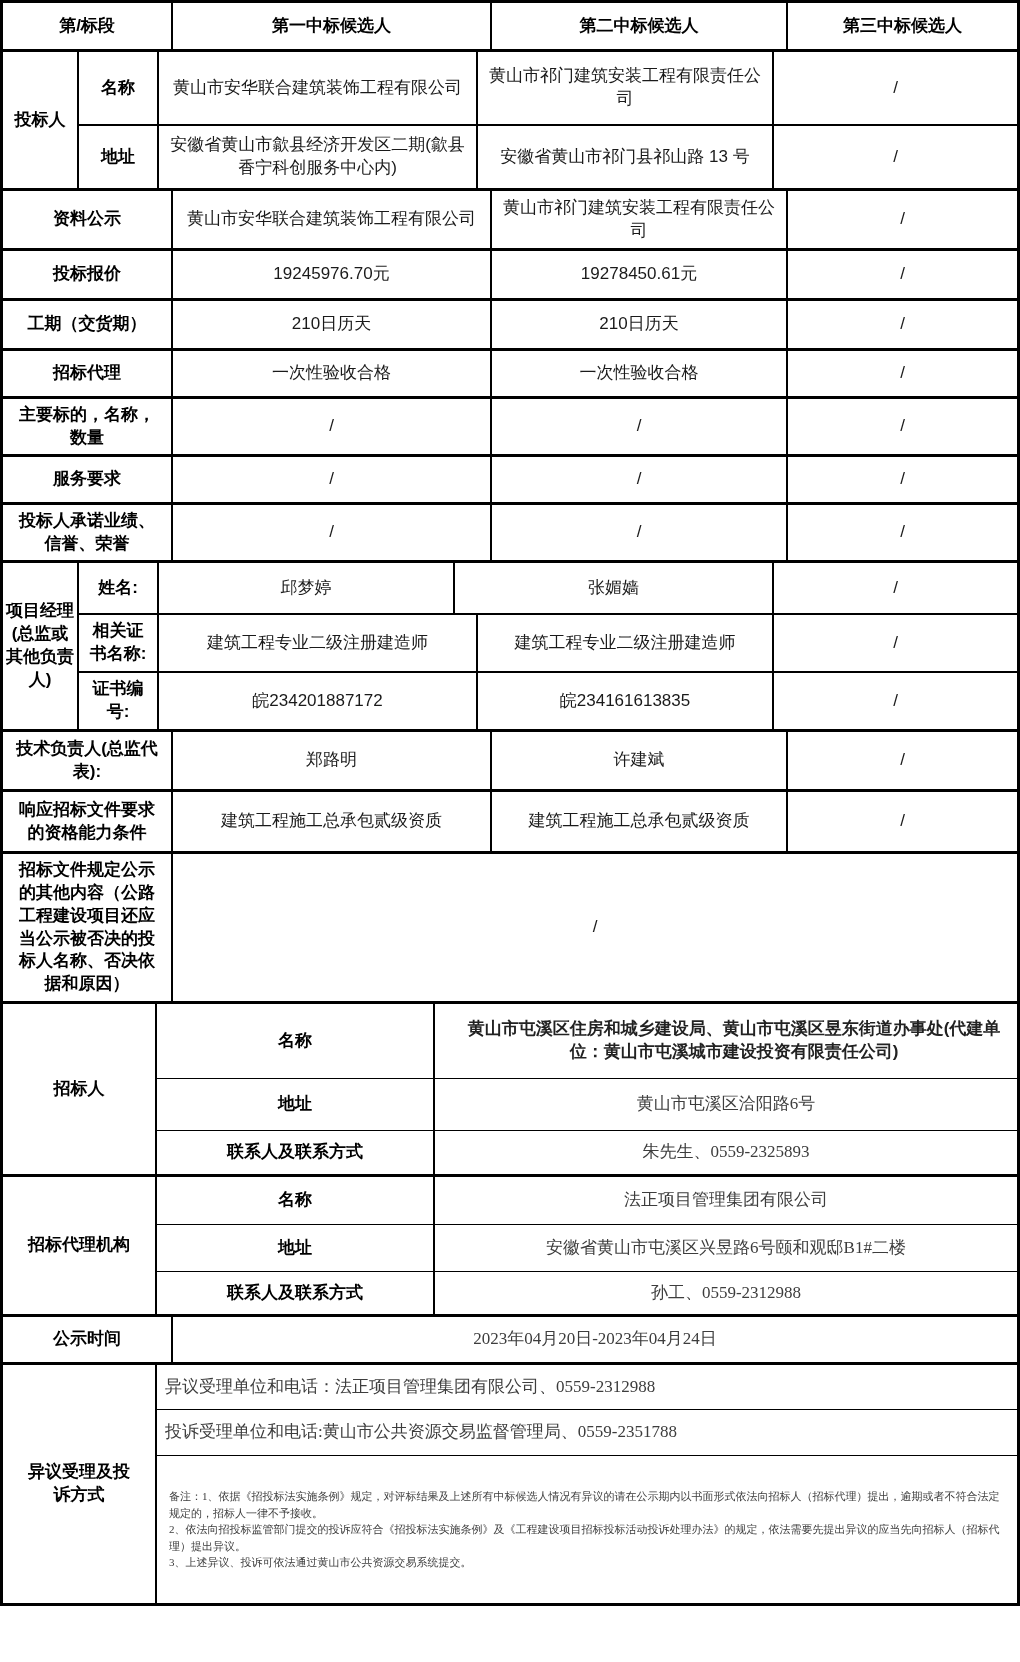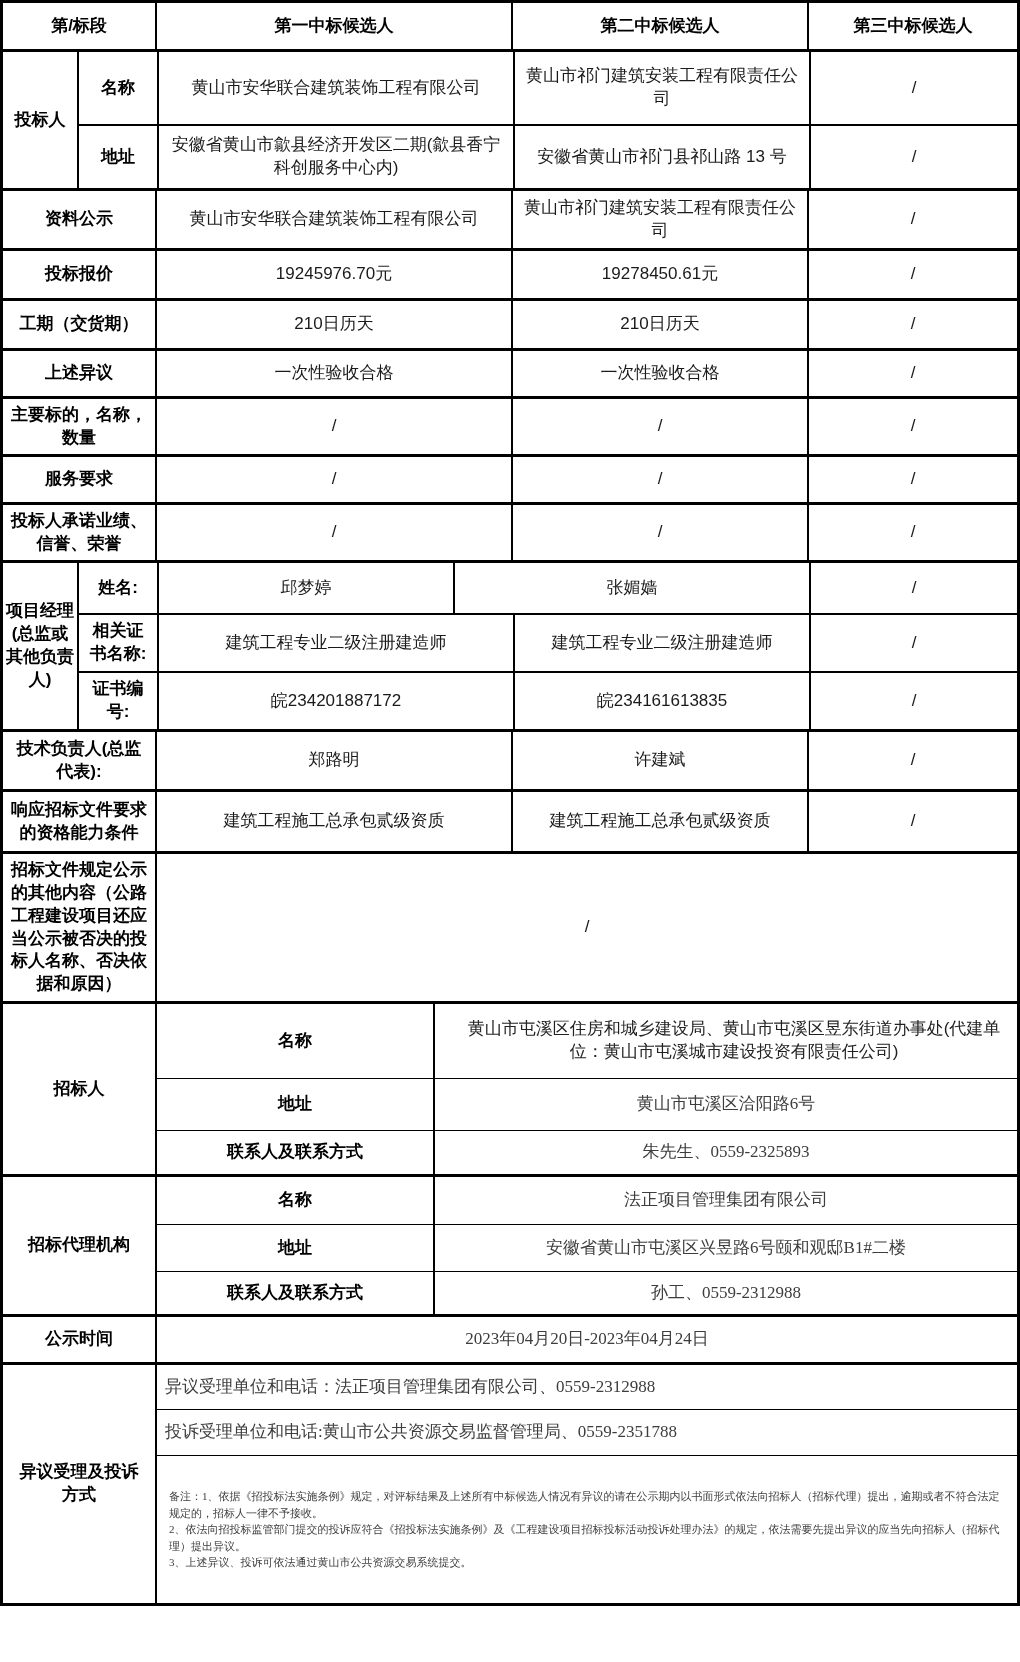--- a/index.html
+++ b/index.html
@@ -18,45 +18,45 @@
   }
   
   .r { display: flex; align-items: stretch; border-top: 3px solid #000; }
   .r.first { border-top: none; }
   .c {
     display: flex; align-items: center; justify-content: center;
     text-align: center; padding: 4px 8px; min-width: 0;
     border-left: 2px solid #000;
   }
   .c:first-child { border-left: none; }
-  .wL { width: 152px; }
-  .w1 { width: 356px; }
+  .wL { width: 168px; }
+  .w1 { width: 319px; }
   .w2 { width: 296px; }
   .wF { flex: 1; }
   .lbl { font-weight: bold; color: #000; }
   
   .grp { display: flex; align-items: stretch; border-top: 3px solid #000; }
   .glabel { width: 74px; display: flex; align-items: center; justify-content: center;
             text-align: center; padding: 12px 2px; font-weight: bold; color: #000; }
   .grows { flex: 1; display: flex; flex-direction: column; border-left: 2px solid #000; }
   .srow { display: flex; align-items: stretch; border-top: 2px solid #000; flex: 1; }
   .srow:first-child { border-top: none; }
   .srow .c:first-child { border-left: none; }
   .sl { width: 78px; }
   
   .glabel2 { width: 152px; display: flex; align-items: center; justify-content: center;
-             text-align: center; padding: 2px 14px; font-weight: bold; color: #000; }
+             text-align: center; padding: 2px 22px; font-weight: bold; color: #000; }
   .grows2 { flex: 1; display: flex; flex-direction: column; border-left: 2px solid #000; }
   .srow2 { display: flex; align-items: stretch; border-top: 1px solid #000; flex: 1; }
   .srow2:first-child { border-top: none; }
   .srow2 .c:first-child { border-left: none; }
   .ml { width: 276px; }
   .sv { font-family: "Liberation Serif", serif; color: #3d3d3d; text-align: right; }
   .sb { font-family: "Liberation Serif", serif; font-weight: bold; color: #000; }
-  .sansval { font-weight: 400; color: #222; padding-left: 24px; }
+  .sansval { font-weight: 700; color: #222; padding-left: 24px; }
   .leftal { justify-content: flex-start; text-align: center; }
   .note {
     white-space: pre-line; text-align: left; justify-content: flex-start;
     align-items: center; line-height: 1.5; padding: 10px 12px; font-size: 11px;
   }
   
   .h43{min-height:43px}.h44{min-height:44px}.h46{min-height:46px}.h47{min-height:47px}
   .h48{min-height:48px}.h50{min-height:50px}.h52{min-height:52px}.h58{min-height:58px}
   .h60{min-height:60px}.h62{min-height:62px}.h64{min-height:64px}.h72{min-height:72px}
   .h74{min-height:74px}.h148{min-height:148px}.h150{min-height:150px}
@@ -106,21 +106,21 @@
   </div>
 
   <div class="r h50">
     <div class="c wL lbl">工期（交货期）</div>
     <div class="c w1">210日历天</div>
     <div class="c w2">210日历天</div>
     <div class="c wF">/</div>
   </div>
 
   <div class="r h48">
-    <div class="c wL lbl">上述异议</div>
+    <div class="c wL lbl">招标代理</div>
     <div class="c w1">一次性验收合格</div>
     <div class="c w2">一次性验收合格</div>
     <div class="c wF">/</div>
   </div>
 
   <div class="r h58">
     <div class="c wL lbl">主要标的，名称，数量</div>
     <div class="c w1">/</div>
     <div class="c w2">/</div>
     <div class="c wF">/</div>

